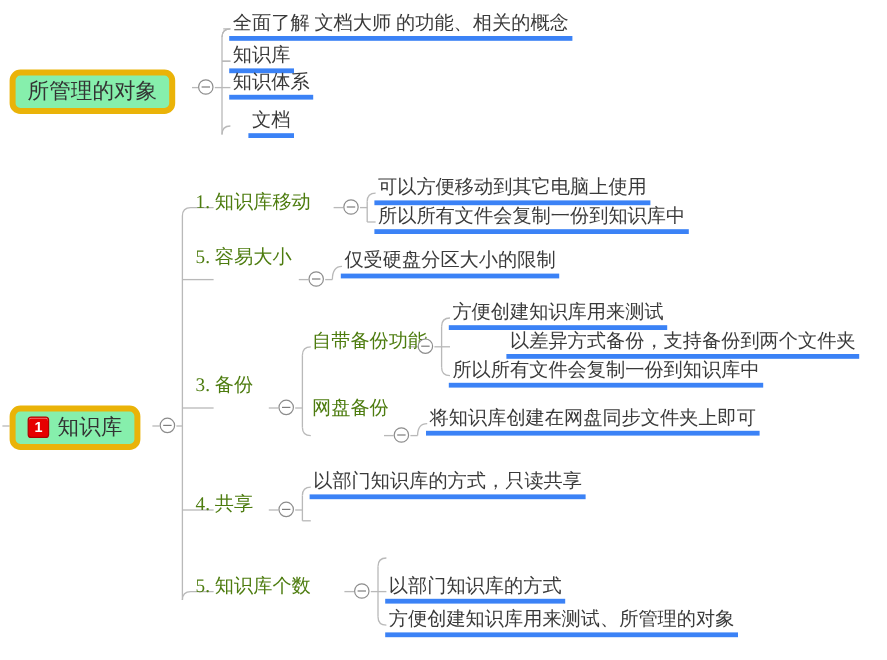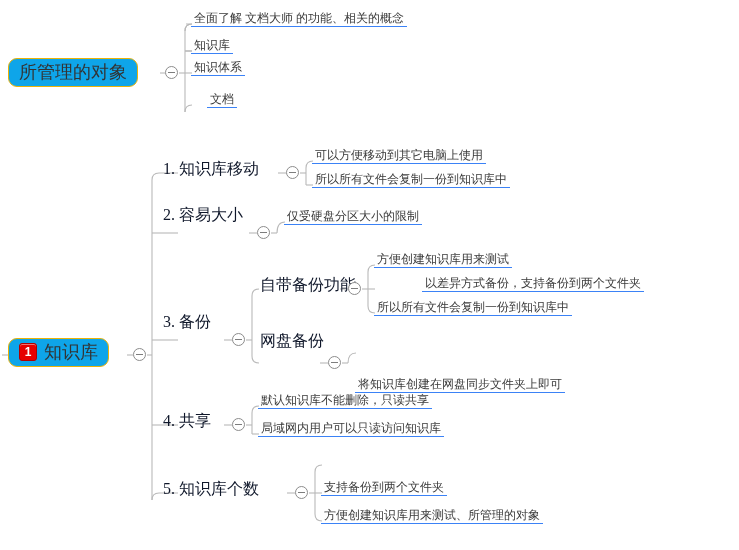--- a/index.html
+++ b/index.html
@@ -28,23 +28,23 @@
     height: 550px;
     pointer-events: none;
   }
   .node {
     position: absolute;
     white-space: nowrap;
     line-height: 1;
   }
   
   .box-node {
-    border: 1px solid #eab308;
+    border: 5px solid #eab308;
     border-radius: 9px;
-    background: #0ea5e9;
+    background: #86efac;
     padding: 4px 10px 5px 10px;
     font-size: 18px;
     color: #333333;
     display: flex;
     align-items: center;
     box-sizing: border-box;
   }
   .box-node .badge {
     display: inline-block;
     width: 16px;
@@ -56,30 +56,30 @@
     font-family: "Liberation Sans", sans-serif;
     font-size: 12px;
     font-weight: bold;
     line-height: 16px;
     text-align: center;
     margin-right: 7px;
     box-shadow: inset 0 1px 0 rgba(255,255,255,0.45);
   }
   
   .leaf {
-    font-size: 12px;
+    font-size: 16px;
     color: #3a3a3a;
     padding: 0 3px 2px 3px;
-    border-bottom: 1px solid #3b82f6;
+    border-bottom: 4px solid #3b82f6;
     box-sizing: border-box;
   }
   
   .branch-label {
     font-size: 16px;
-    color: #0f172a;
+    color: #4d7c0f;
     border-bottom: none;
     padding: 0 2px 2px 2px;
   }
   .collapse {
     position: absolute;
     width: 13px;
     height: 13px;
     border: 1px solid #8c8c8c;
     border-radius: 50%;
     background: #ffffff;
@@ -206,40 +206,39 @@
     <span class="badge">1</span>
     <span>知识库</span>
   </div>
   <div class="collapse" style="left:133px; top:348px;"></div>
 
   <div class="node branch-label" style="left:161px; top:161px;">1. 知识库移动</div>
   <div class="collapse" style="left:286px; top:166px;"></div>
   <div class="node leaf" style="left:312px; top:149px;">可以方便移动到其它电脑上使用</div>
   <div class="node leaf" style="left:312px; top:173px;">所以所有文件会复制一份到知识库中</div>
 
-  <div class="node branch-label" style="left:161px; top:207px;">2. 容易大小</div>
+  <div class="node branch-label" style="left:161px; top:207px;">5. 容易大小</div>
   <div class="collapse" style="left:257px; top:226px;"></div>
   <div class="node leaf" style="left:284px; top:210px;">仅受硬盘分区大小的限制</div>
 
   <div class="node branch-label" style="left:161px; top:314px;">3. 备份</div>
   <div class="collapse" style="left:232px; top:333px;"></div>
 
   <div class="node branch-label" style="left:258px; top:277px;">自带备份功能</div>
   <div class="collapse" style="left:348px; top:282px;"></div>
   <div class="node leaf" style="left:374px; top:253px;">方便创建知识库用来测试</div>
   <div class="node leaf" style="left:374px; top:277px;margin-left:48px;">以差异方式备份，支持备份到两个文件夹</div>
   <div class="node leaf" style="left:374px; top:301px;">所以所有文件会复制一份到知识库中</div>
 
   <div class="node branch-label" style="left:258px; top:333px;">网盘备份</div>
   <div class="collapse" style="left:328px; top:356px;"></div>
-  <div class="node leaf" style="left:355px; top:341px;margin-top:37px;">将知识库创建在网盘同步文件夹上即可</div>
+  <div class="node leaf" style="left:355px; top:341px;">将知识库创建在网盘同步文件夹上即可</div>
 
   <div class="node branch-label" style="left:161px; top:413px;">4. 共享</div>
   <div class="collapse" style="left:232px; top:418px;"></div>
-  <div class="node leaf" style="left:258px; top:394px;">默认知识库不能删除，只读共享</div>
-  <div class="node leaf" style="left:258px; top:422px;">局域网内用户可以只读访问知识库</div>
+  <div class="node leaf" style="left:258px; top:394px;">以部门知识库的方式，只读共享</div>
 
   <div class="node branch-label" style="left:161px; top:481px;">5. 知识库个数</div>
   <div class="collapse" style="left:295px; top:486px;"></div>
-  <div class="node leaf" style="left:321px; top:481px;">支持备份到两个文件夹</div>
+  <div class="node leaf" style="left:321px; top:481px;">以部门知识库的方式</div>
   <div class="node leaf" style="left:321px; top:509px;">方便创建知识库用来测试、所管理的对象</div>
 
 </div>
 
 </body></html>

